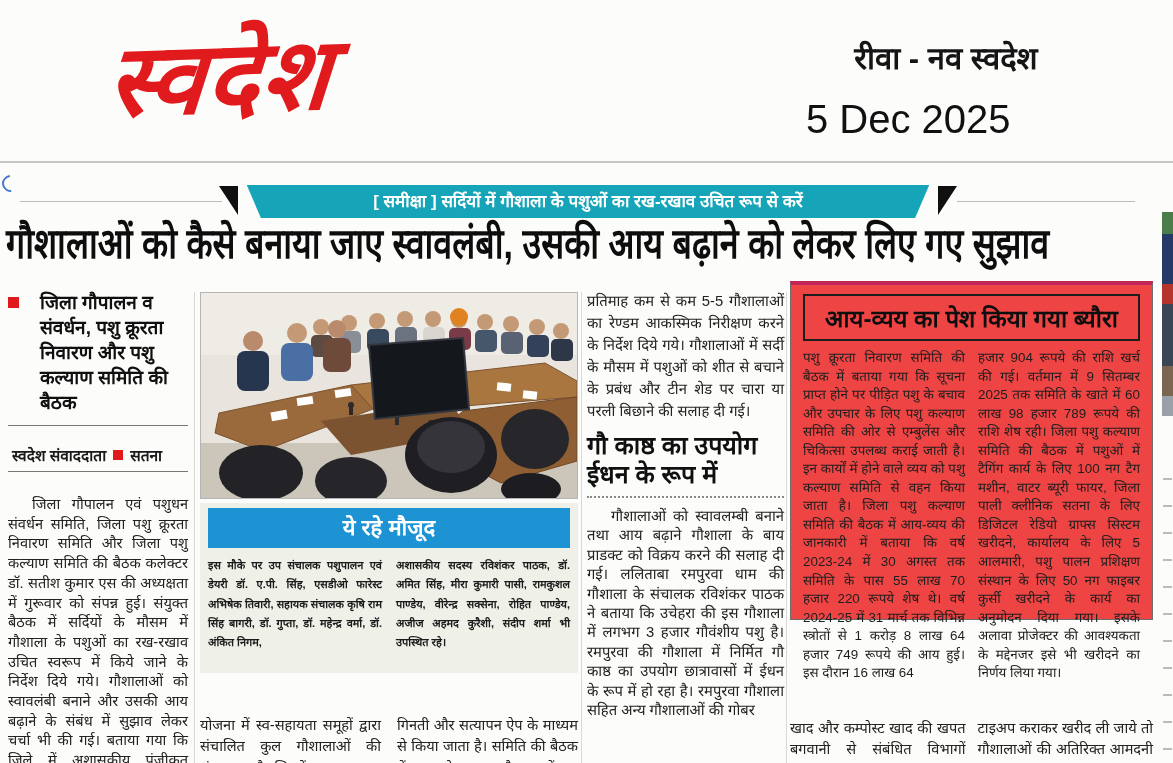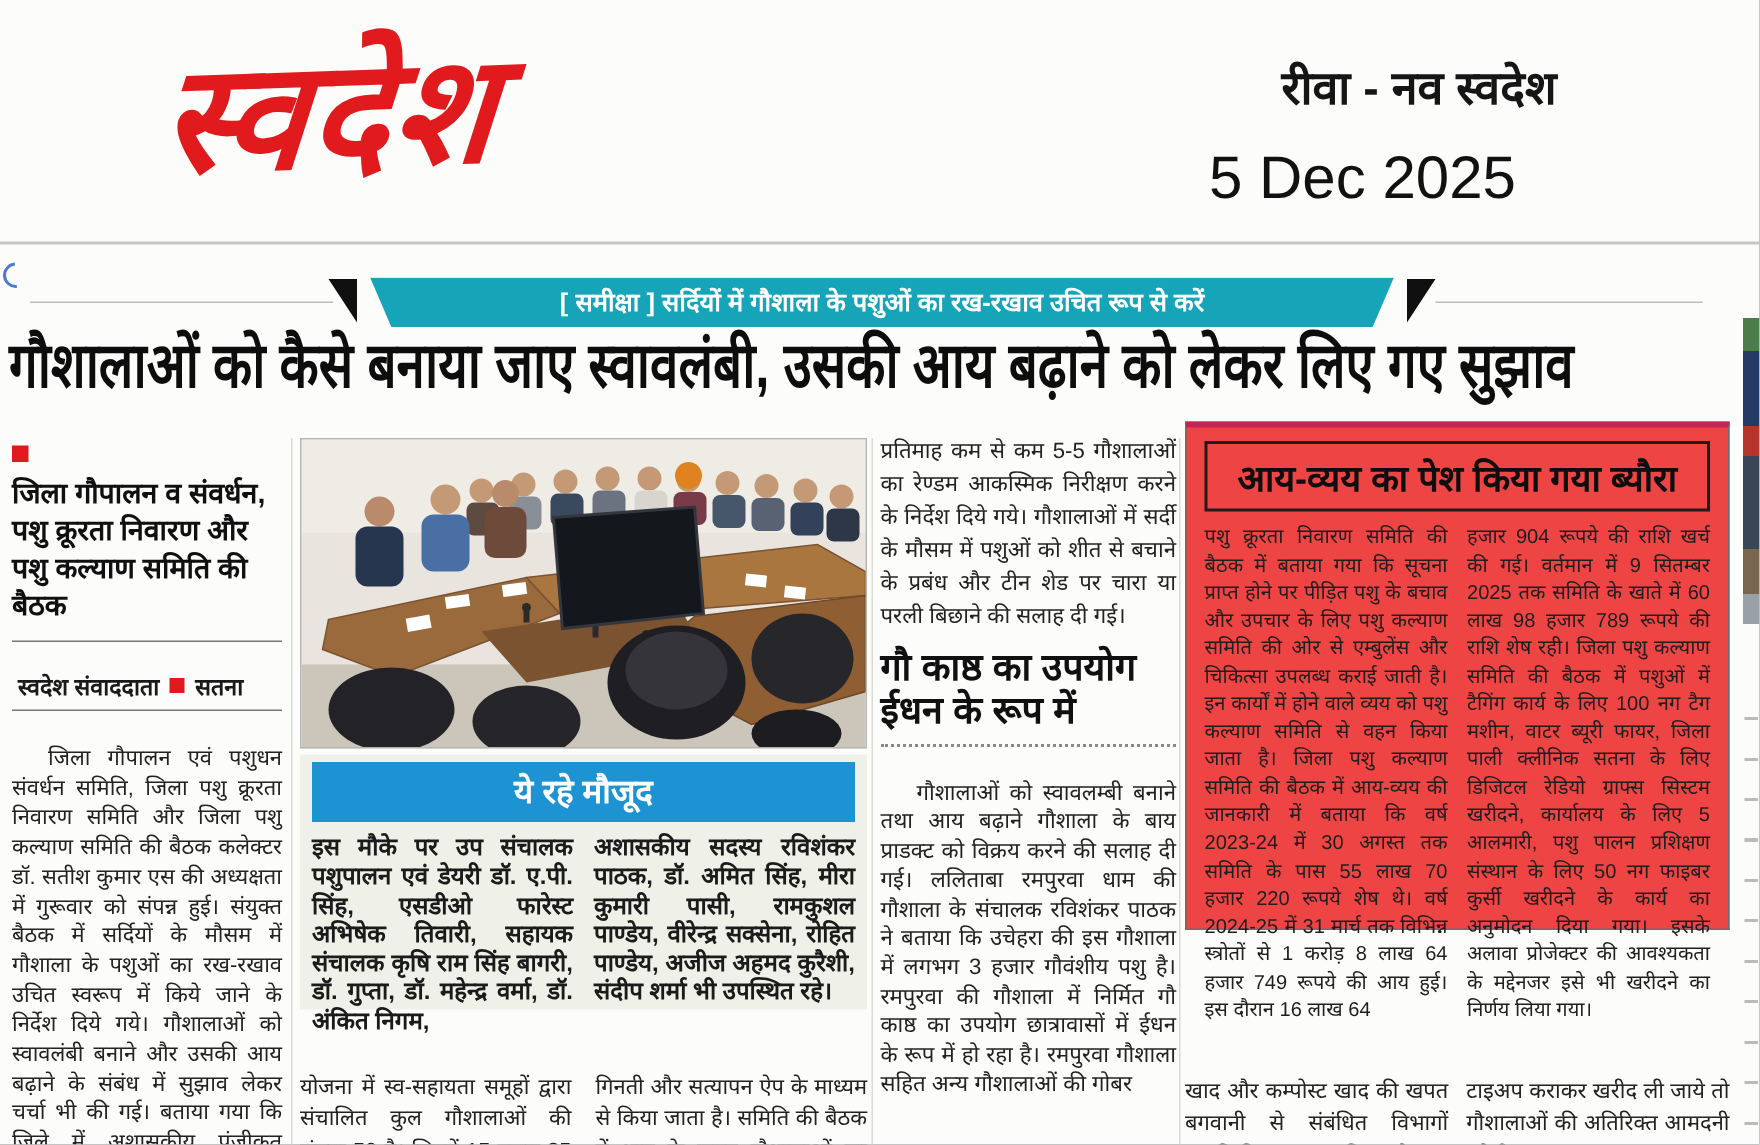--- a/index.html
+++ b/index.html
@@ -31,52 +31,52 @@
             white-space:nowrap;transform:scaleX(0.81);transform-origin:0 50%;}
 
   
   .vrule{position:absolute;width:1px;background:#dad9d4;}
   #vr1{left:194px;top:292px;height:471px;}
   #vr2{left:581px;top:292px;height:471px;}
   #vr3{left:786px;top:292px;height:471px;}
 
   
   #col1{left:8px;top:290px;width:180px;}
-  .subhead-row{display:flex;gap:9px;flex-direction:column;}
+  .subhead-row{display:flex;gap:21px;}
   .bullet{width:11px;height:11px;background:#e01a1c;margin-top:7px;flex:none;}
   .col1-subhead{font-size:19px;line-height:25px;font-weight:800;color:#101010;}
   .byline{margin-top:10px;border-top:1.5px solid #777;border-bottom:1.5px solid #777;
           padding:18px 0 5px 4px;display:flex;align-items:center;gap:7px;font-size:15.5px;font-weight:700;}
   .bullet-sm{width:10px;height:10px;background:#e01a1c;flex:none;}
   .body-txt{font-size:14.6px;line-height:19.7px;text-align:justify;color:#222;}
   #col1-body{margin-top:23px;text-indent:24px;}
 
   
   #photo{left:200px;top:292px;width:378px;height:207px;border:1px solid #b5b5b5;
          box-sizing:border-box;background:#e8e4dd;}
   #photo svg{display:block;}
 
   
   #pbox{left:200px;top:503px;width:378px;height:170px;background:#eff1e9;box-sizing:border-box;
         padding:5px 8px 6px;}
   #pbox-hdr{height:40px;background:#1e93d3;color:#fff;font-size:22px;font-weight:800;
             text-align:center;line-height:40px;}
   #pbox-cols{display:flex;gap:14px;margin-top:8px;}
-  .pbox-col{flex:1;font-size:16px;line-height:19.3px;font-weight:600;color:#1b1b1b;text-align:justify;}
+  .pbox-col{flex:1;font-size:11px;line-height:19.3px;font-weight:600;color:#1b1b1b;text-align:justify;}
 
   
   #bp-cols{left:200px;top:677px;width:378px;display:flex;gap:16px;}
   .bp-col{flex:1;font-size:14.6px;line-height:21.4px;text-align:justify;color:#222;margin-top:38px;}
 
   
   #midcol{left:587px;top:290px;width:197px;}
   #mid-p1{font-size:14.8px;line-height:22px;text-align:justify;color:#222;}
   #mid-sub{font-size:25px;line-height:29px;font-weight:800;color:#101010;margin-top:9px;
            padding-bottom:7px;border-bottom:2px dotted #898989;}
-  #mid-p2{margin-top:22px;font-size:14.8px;line-height:19.4px;text-align:justify;text-indent:24px;color:#222;}
+  #mid-p2{margin-top:9px;font-size:14.8px;line-height:19.4px;text-align:justify;text-indent:24px;color:#222;}
 
   
   #ibox{left:790px;top:281px;width:363px;height:339px;box-sizing:border-box;background:#ef4444;
         border:1px solid #6d6d6d;border-top:4px solid #c42558;padding:9px 12px 6px;}
   #ibox-hdr{border:2px solid #1d1d1d;text-align:center;font-size:24px;font-weight:800;
             padding:5px 2px;color:#0e0e0e;}
   #ibox-cols{display:flex;gap:13px;margin-top:8px;}
   .ibox-col{flex:1;font-size:13.4px;line-height:18.55px;text-align:justify;color:#1e1e1e;}
 
   

